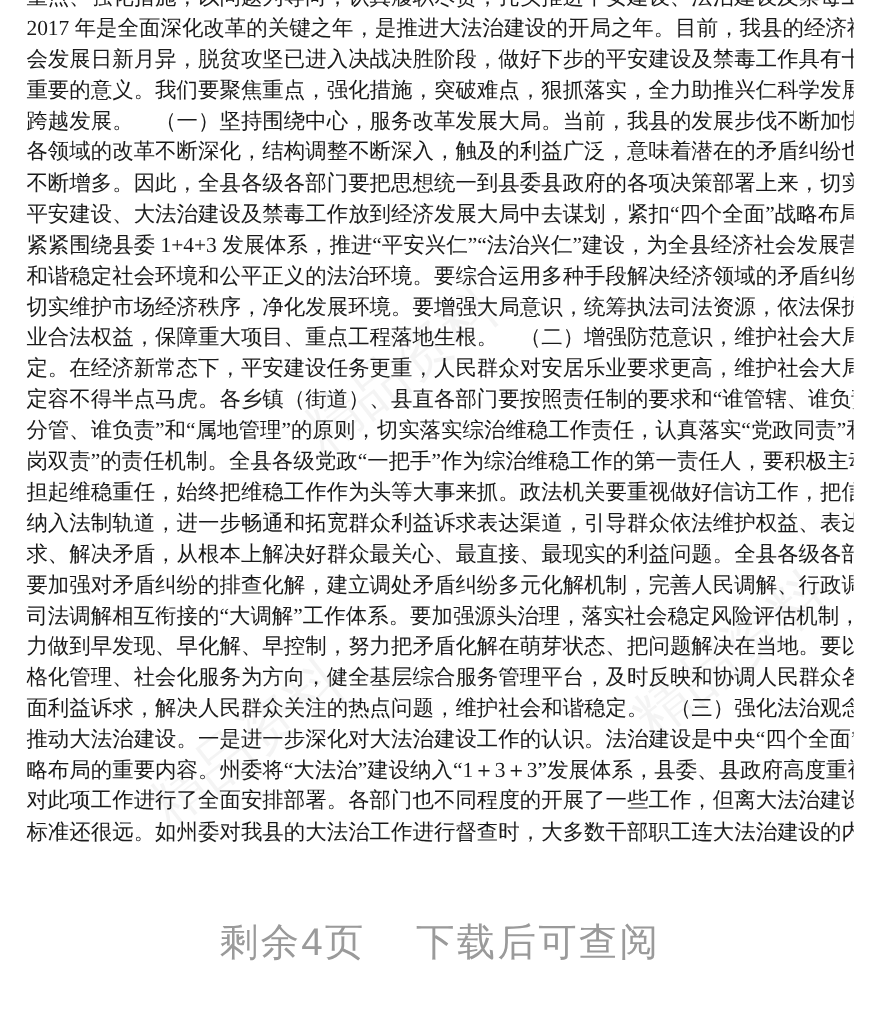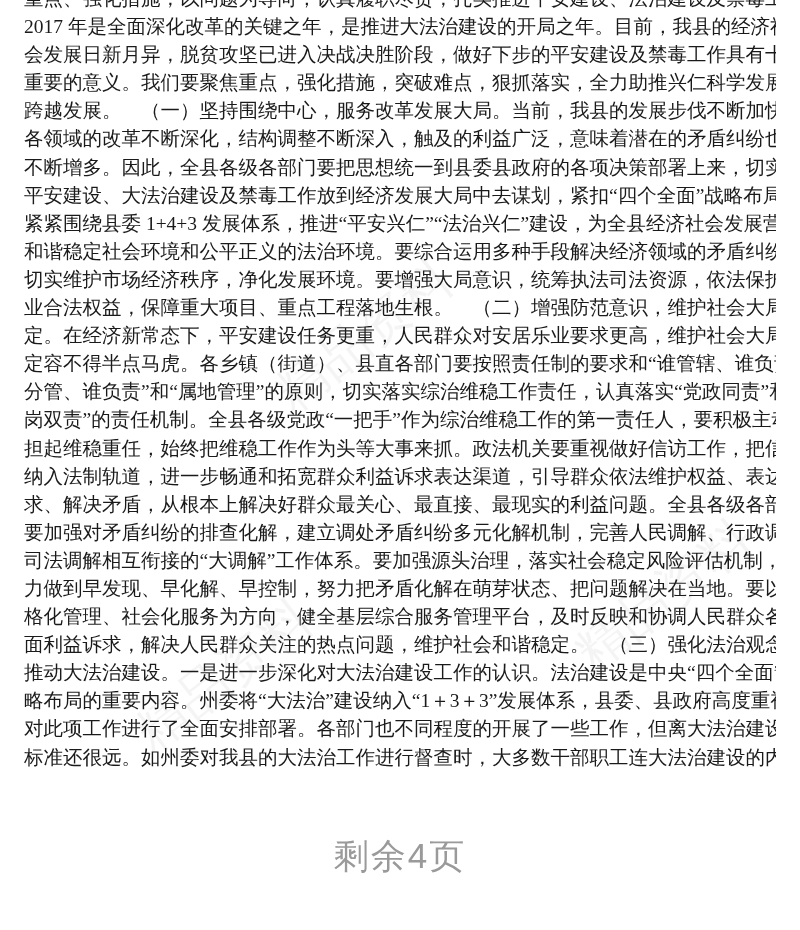--- a/index.html
+++ b/index.html
@@ -95,15 +95,16 @@
       <div class="line">格化管理、社会化服务为方向，健全基层综合服务管理平台，及时反映和协调人民群众各方</div>
       <div class="line">面利益诉求，解决人民群众关注的热点问题，维护社会和谐稳定。　（三）强化法治观念，</div>
       <div class="line">推动大法治建设。一是进一步深化对大法治建设工作的认识。法治建设是中央“四个全面”战</div>
       <div class="line">略布局的重要内容。州委将“大法治”建设纳入“1＋3＋3”发展体系，县委、县政府高度重视，</div>
       <div class="line">对此项工作进行了全面安排部署。各部门也不同程度的开展了一些工作，但离大法治建设的</div>
       <div class="line">标准还很远。如州委对我县的大法治工作进行督查时，大多数干部职工连大法治建设的内容、</div>
     </div>
 
   <div class="page-footer">
     <span>剩余4页</span>
+    <span>下载后可查阅</span>
   </div>
 
 </div>
 
 </body></html>

